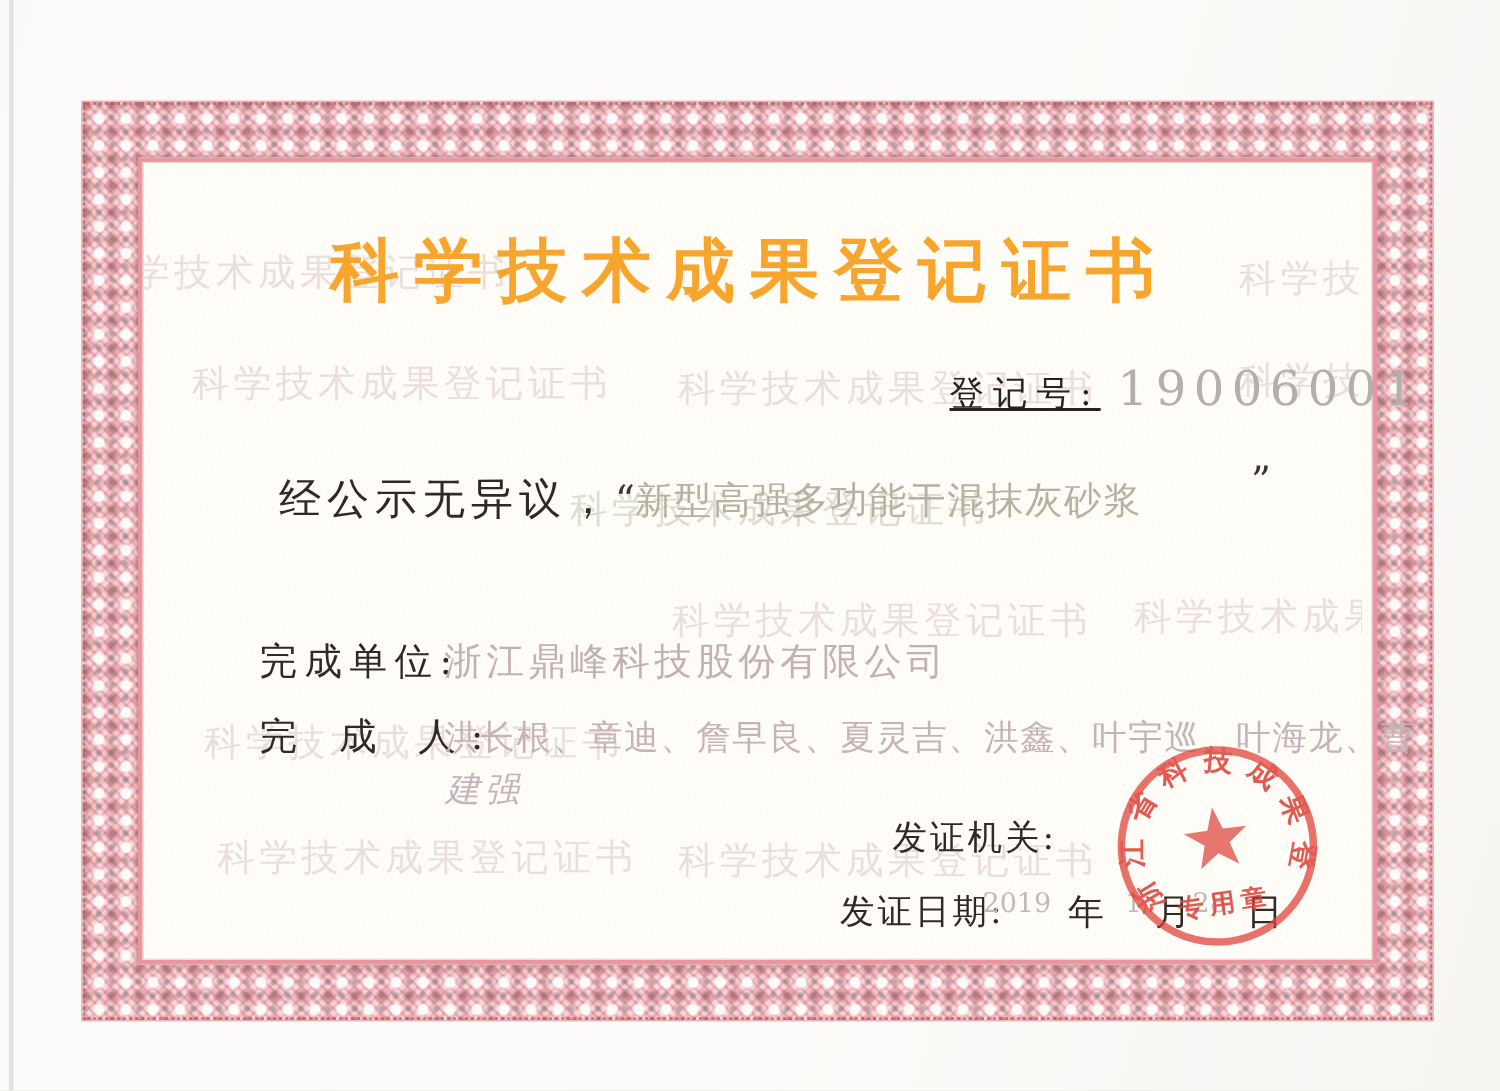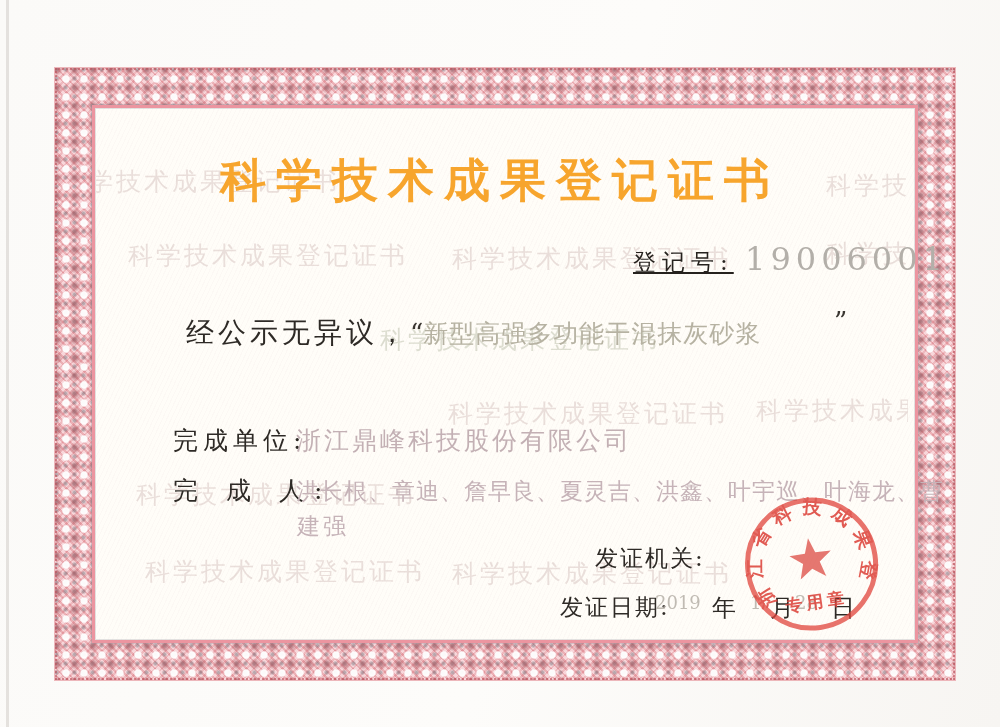--- a/index.html
+++ b/index.html
@@ -58,21 +58,21 @@
   .close-quote{position:absolute;left:834px;top:306px;font-size:26px;color:#3a3631;}
   .line2{position:absolute;left:112px;top:370px;font-size:27px;letter-spacing:1px;color:#2e2a26;white-space:nowrap;}
   .field{position:absolute;white-space:nowrap;color:#2e2a26;}
   .field .flabel{display:inline-block;font-size:25px;color:#2e2a26;}
   .unit-row{left:173px;top:424px;}
   .unit-row .flabel{width:118px;letter-spacing:5px;}
   .unit-row .fval{font-size:25px;letter-spacing:3px;color:#c3b0b4;}
   .people-row{left:173px;top:474px;}
   .people-row .flabel{width:118px;letter-spacing:10px;}
   .people-row .fval{font-size:23px;letter-spacing:1px;color:#c6b3b8;}
-  .people-line2{position:absolute;left:297px;top:511px;font-size:23px;letter-spacing:3px;color:#c6b3b8;}
+  .people-line2{position:absolute;left:297px;top:511px;font-size:23px;letter-spacing:3px;color:#c6b3b8;font-style:italic;}
   .auth-row{left:560px;top:543px;}
   .auth-row .flabel{font-size:23px;letter-spacing:2px;margin-left:35px;}
   .date-row{position:absolute;left:560px;top:592px;height:32px;width:330px;}
   .date-row span{position:absolute;top:0;}
   .date-row .dlbl{left:0;font-size:23px;letter-spacing:2px;color:#2e2a26;white-space:nowrap;}
   .date-row .dval{font-size:18px;color:#c0bbb3;}
   .date-row .dunit{font-size:24px;color:#2e2a26;}
   .dv-year{left:95px;} .du-year{left:152px;}
   .dv-month{left:190px;} .du-month{left:210px;}
   .dv-day{left:235px;text-align:center;} .du-day{left:271px;}

